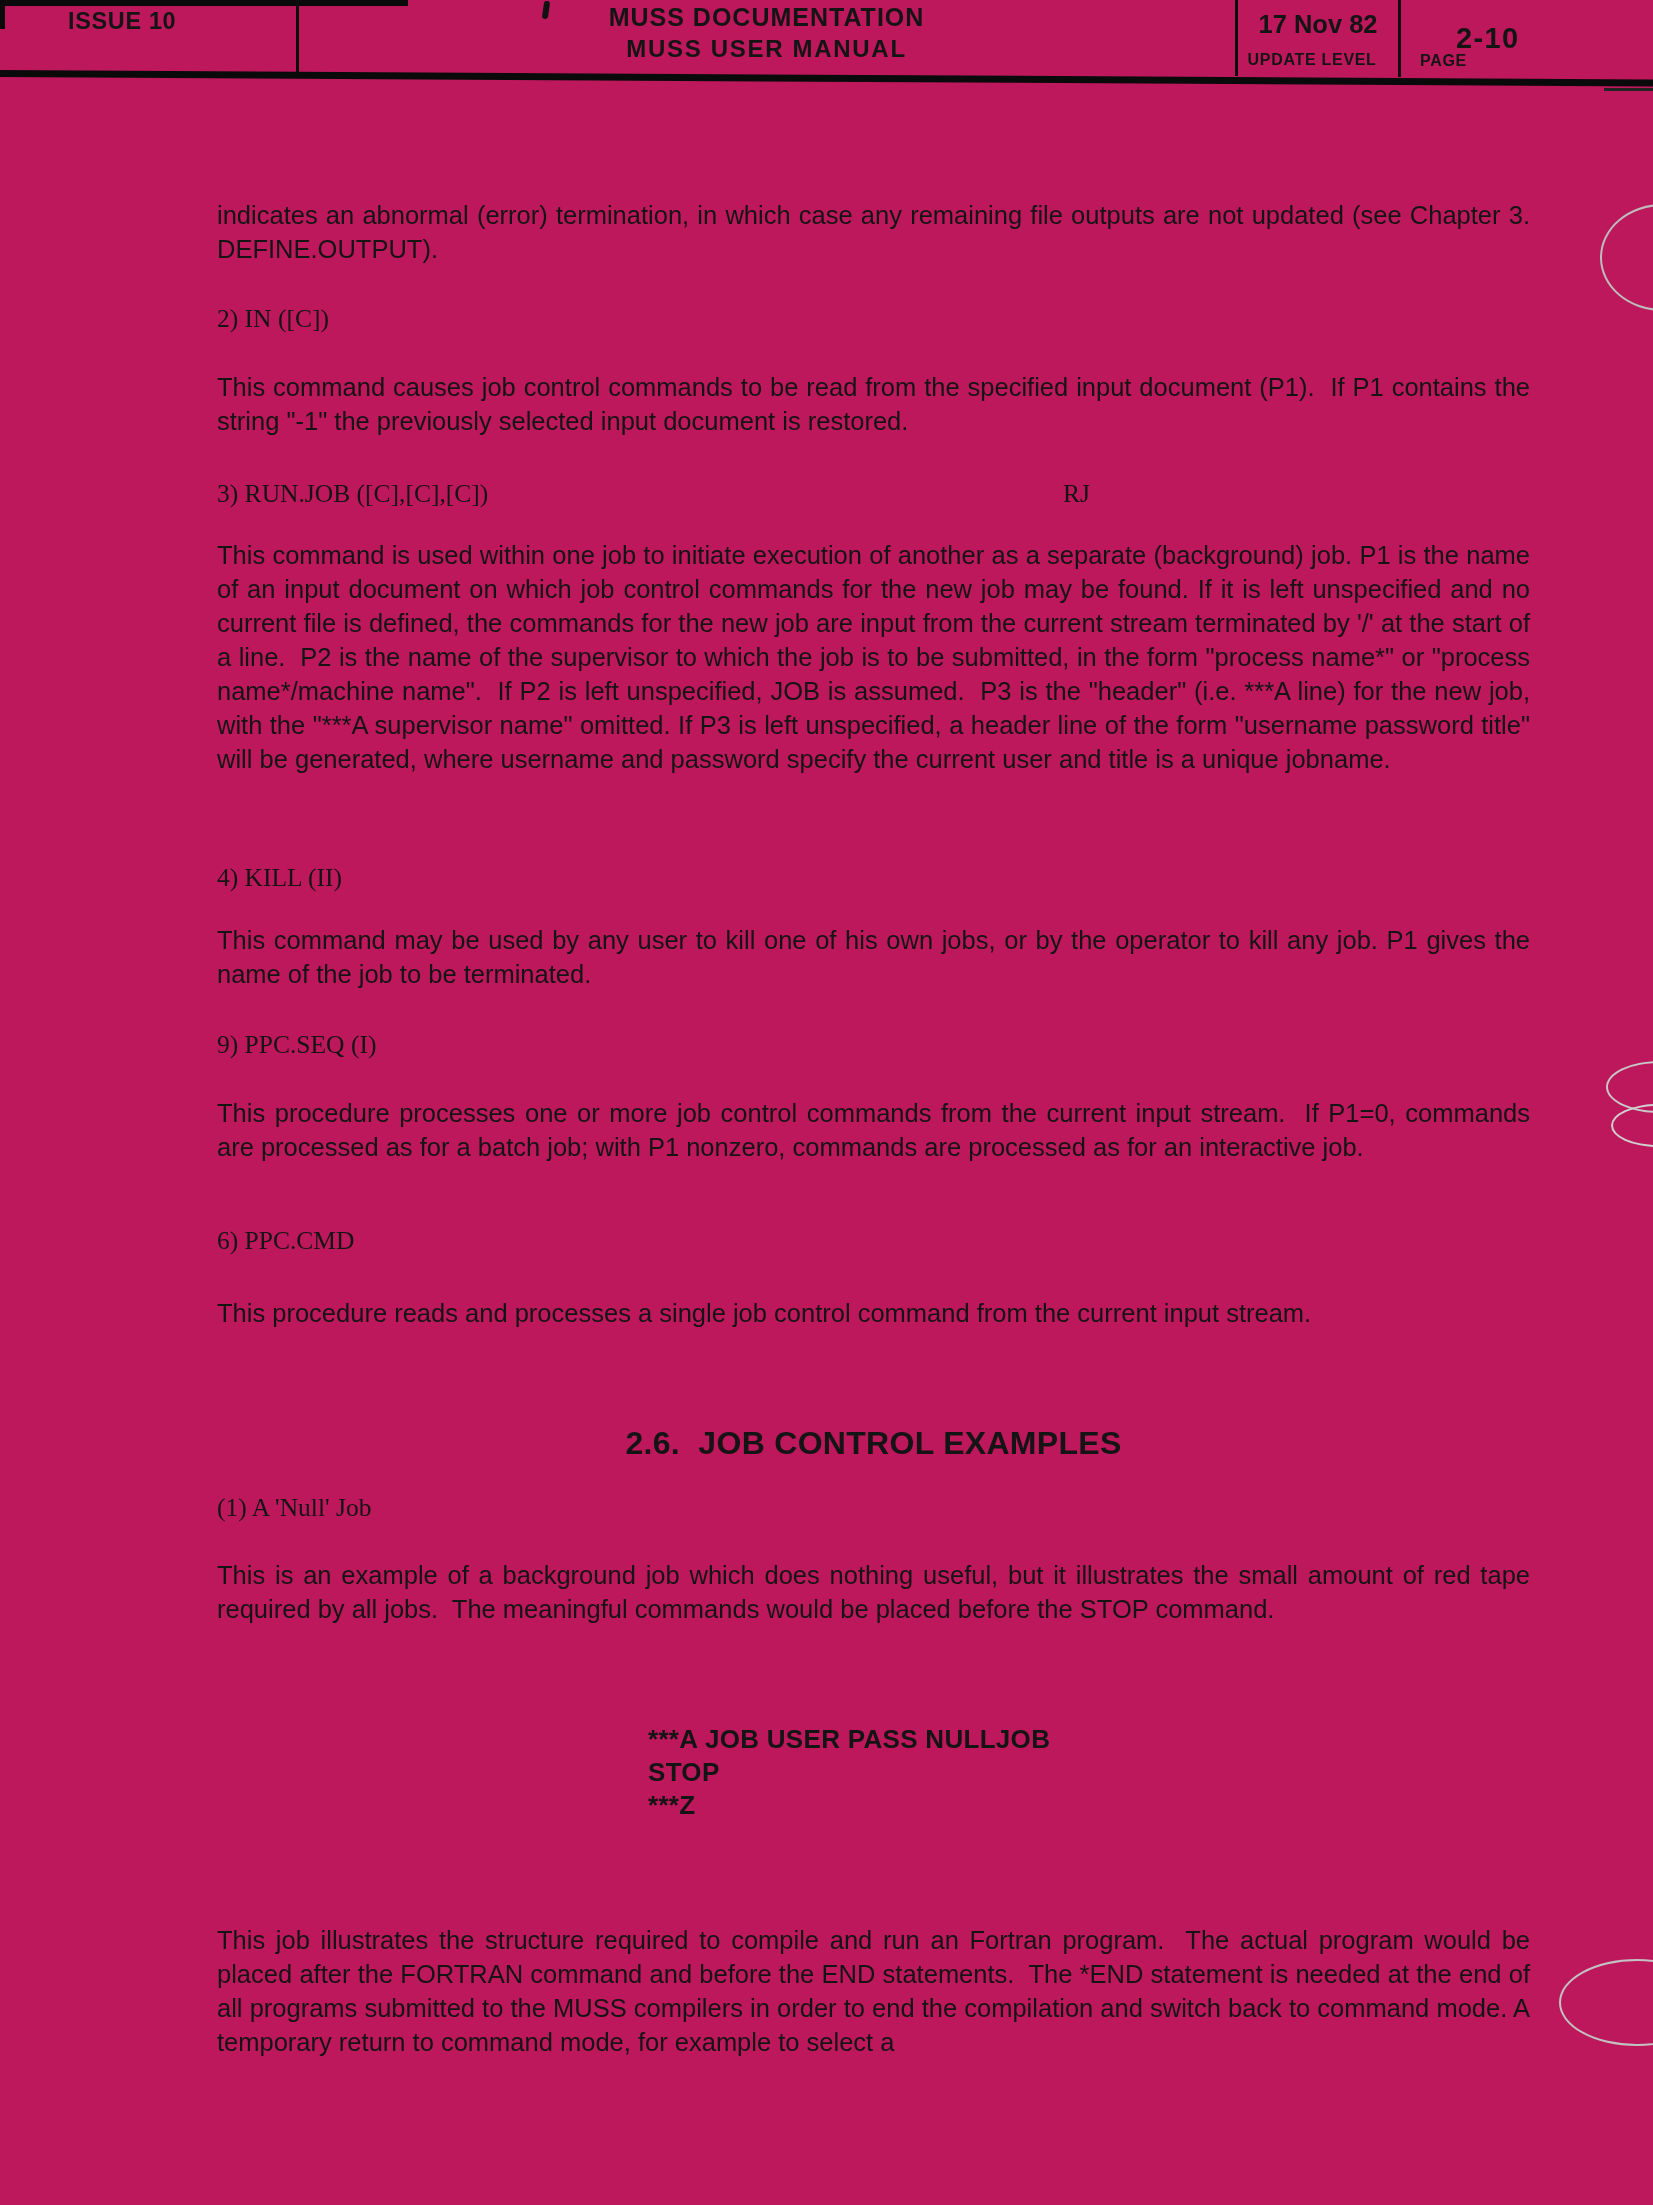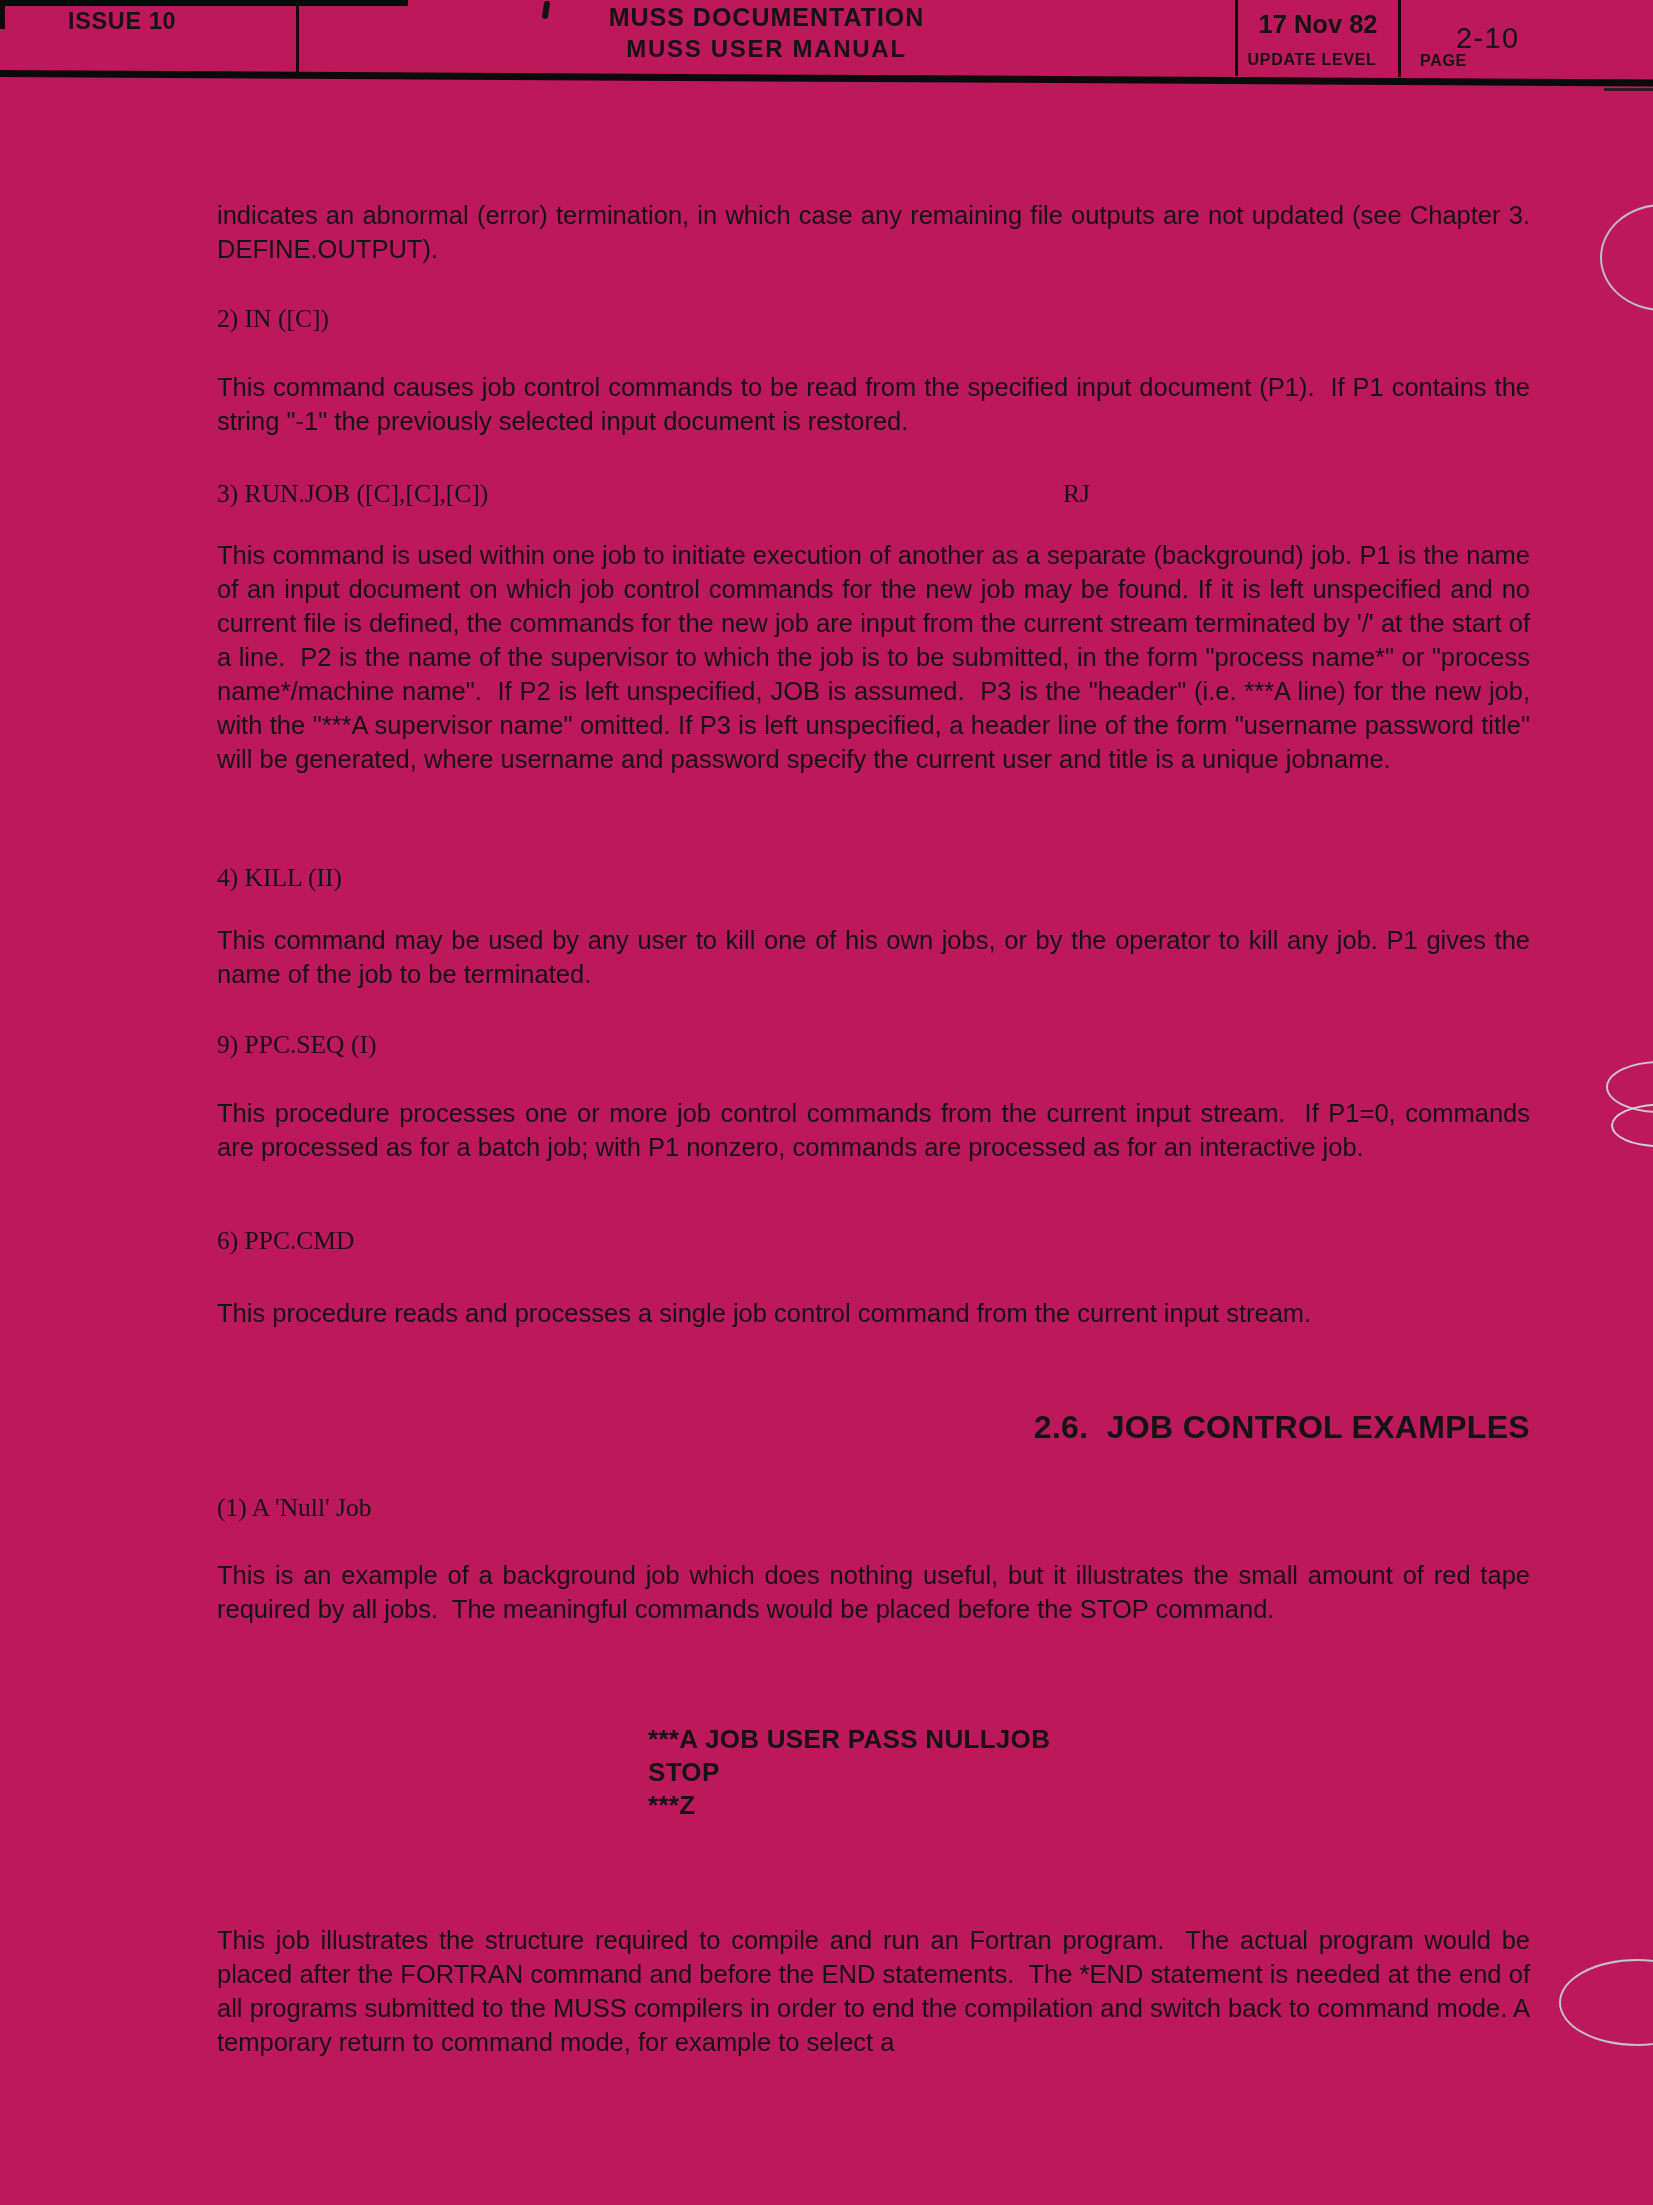--- a/index.html
+++ b/index.html
@@ -20,39 +20,39 @@
   .doc-title1{font-size:25px;font-weight:bold;letter-spacing:1px;line-height:27.6px;}
   .doc-title2{font-size:24px;font-weight:bold;letter-spacing:1.7px;line-height:34px;}
   .vline{position:absolute;top:0;width:2.8px;background:#0d0d0d;}
   .v1{left:296px;height:74px;}
   .v2{left:1235px;height:76px;}
   .v3{left:1398px;height:77px;}
   .update-box{position:absolute;left:1238px;top:0;width:160px;height:76px;}
   .update-date{position:absolute;left:0;top:9.6px;width:100%;text-align:center;font-size:25.5px;font-weight:bold;}
   .update-label{position:absolute;left:9.6px;top:51px;font-size:16px;font-weight:bold;letter-spacing:0.7px;}
   .page-box{position:absolute;left:1398px;top:0;width:256px;height:77px;}
-  .page-number{position:absolute;left:58px;top:22px;font-size:29px;font-weight:normal;letter-spacing:1.4px;}
+  .page-number{position:absolute;left:58px;top:22px;font-size:29px;font-weight:bold;letter-spacing:1.4px;}
   .page-label{position:absolute;left:22px;top:52px;font-size:16px;font-weight:bold;letter-spacing:0.7px;text-align:right;}
   .header-rule{position:absolute;left:0;top:70px;width:1668px;height:6.9px;background:#0a0a0a;transform:rotate(0.33deg);transform-origin:left center;}
   .header-rule-frag{position:absolute;left:1604px;top:88px;width:50px;height:3.4px;background:#222;}
   
   .arc{position:absolute;border:2.1px solid #c4c4c4;border-radius:50%;background:transparent;}
   .arc1{left:1600px;top:204px;width:121px;height:103px;border-color:#bdbdbd;}
   .arc2{left:1606px;top:1061px;width:103px;height:48px;border-color:#c8c8c8;}
   .arc3{left:1611px;top:1104px;width:90px;height:39px;border-color:#d0d0d0;}
   .arc4{left:1559px;top:1959px;width:152px;height:83px;border-color:#c2c2c2;}
   
   .blk{
     position:absolute;left:217px;width:1313px;
     font-size:25.5px;line-height:34px;
     text-align:justify;white-space:pre-wrap;
   }
   .hd{text-align:left;white-space:normal;font-family:Liberation Serif, serif;}
   .rj{position:absolute;left:846px;top:0;}
-  .section-hd{font-size:32px;font-weight:bold;letter-spacing:0.3px;white-space:pre-wrap;text-align:right;}
+  .section-hd{font-size:32px;font-weight:bold;letter-spacing:0.3px;white-space:pre-wrap;text-align:center;margin-top:16px;}
   .code{position:absolute;left:648px;font-size:26px;font-weight:bold;line-height:33px;letter-spacing:0.3px;}
   .code div{white-space:pre;}
 </style>
 </head>
 <body>
 
 <div class="page">
 
   <div class="top-edge-bar"></div>
   <div class="left-notch"></div>

